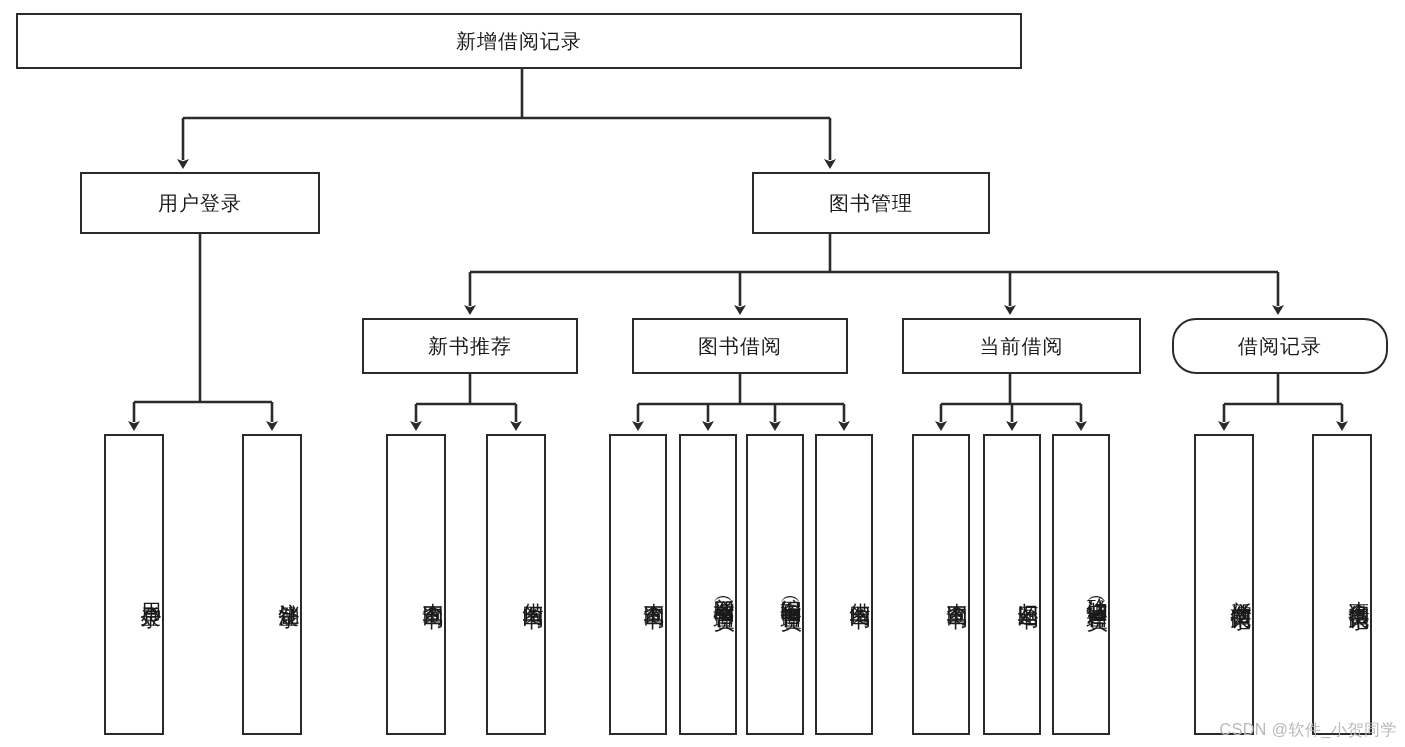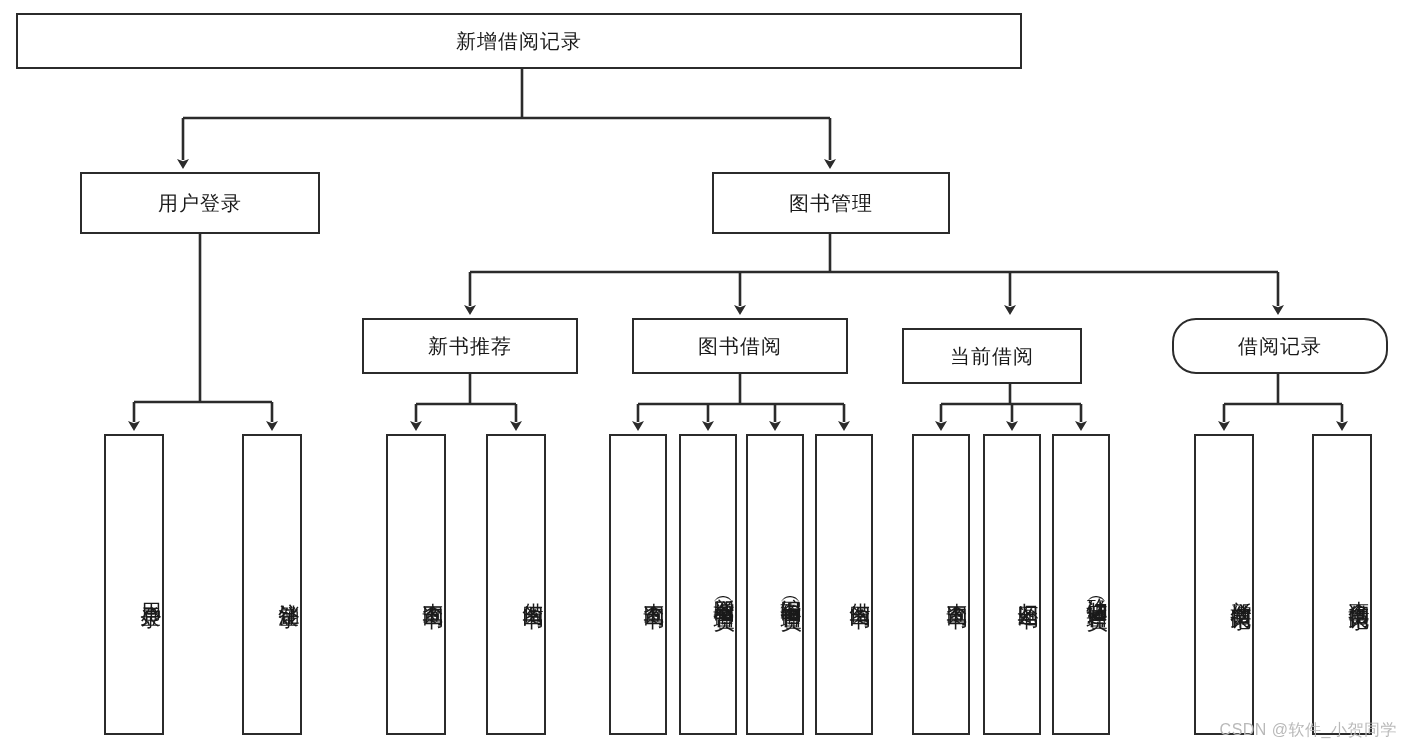--- a/index.html
+++ b/index.html
@@ -121,31 +121,31 @@
     </g>
   </svg>
 
   <div class="node h" style="left:16px; top:13px; width:1006px; height:56px;">
     <span>新增借阅记录</span>
   </div>
 
   <div class="node h" style="left:80px; top:172px; width:240px; height:62px;">
     <span>用户登录</span>
   </div>
-  <div class="node h" style="left:712px; top:172px; width:238px; height:62px;">
+  <div class="node h" style="left:752px; top:172px; width:238px; height:62px;">
     <span>图书管理</span>
   </div>
 
   <div class="node h" style="left:362px; top:318px; width:216px; height:56px;">
     <span>新书推荐</span>
   </div>
   <div class="node h" style="left:632px; top:318px; width:216px; height:56px;">
     <span>图书借阅</span>
   </div>
-  <div class="node h" style="left:902px; top:328px; width:180px; height:56px;">
+  <div class="node h" style="left:902px; top:318px; width:239px; height:56px;">
     <span>当前借阅</span>
   </div>
   <div class="node h" style="left:1172px; top:318px; width:216px; height:56px;border-radius:24px;">
     <span>借阅记录</span>
   </div>
 
   <div class="node v" style="left:104px; top:434px; width:60px; height:301px;">
     <span class="vtext">用户登录</span>
   </div>
   <div class="node v" style="left:242px; top:434px; width:60px; height:301px;">

